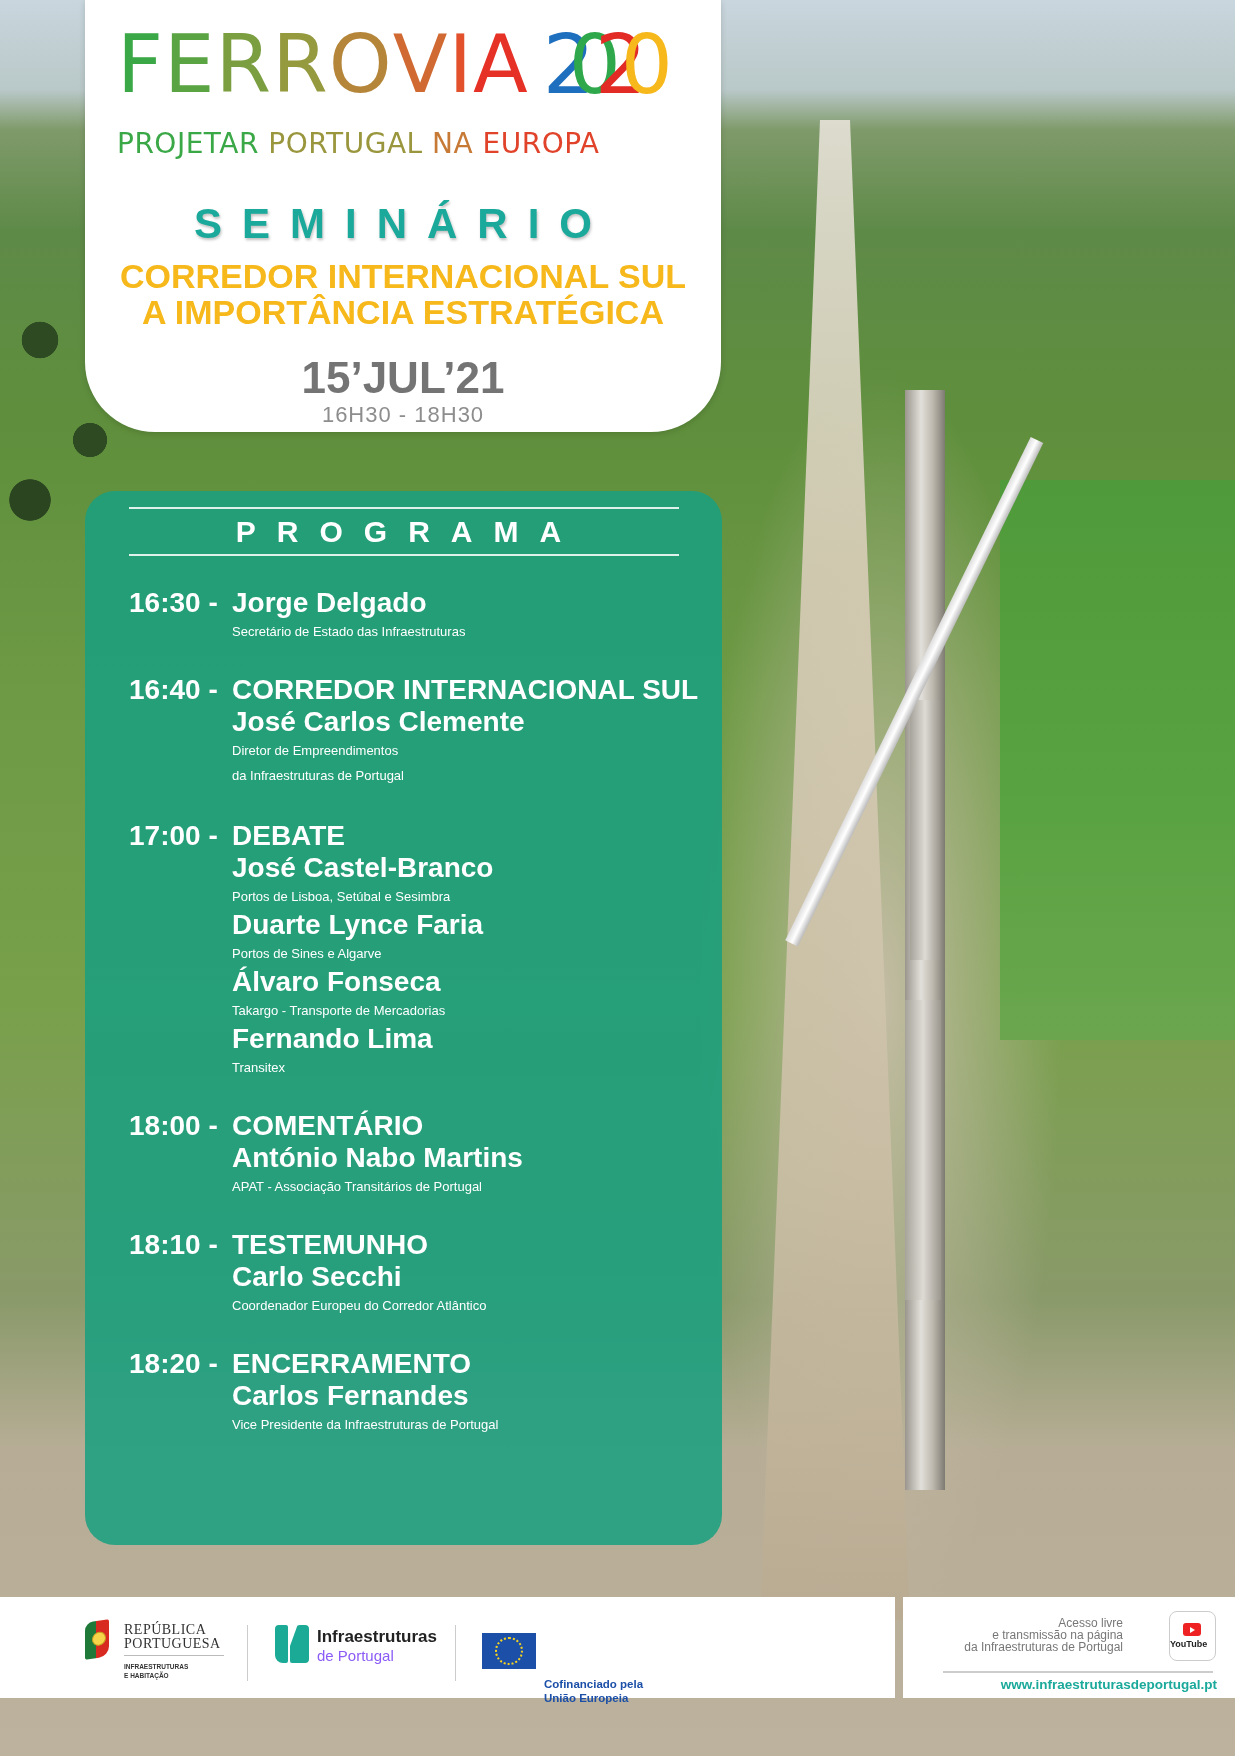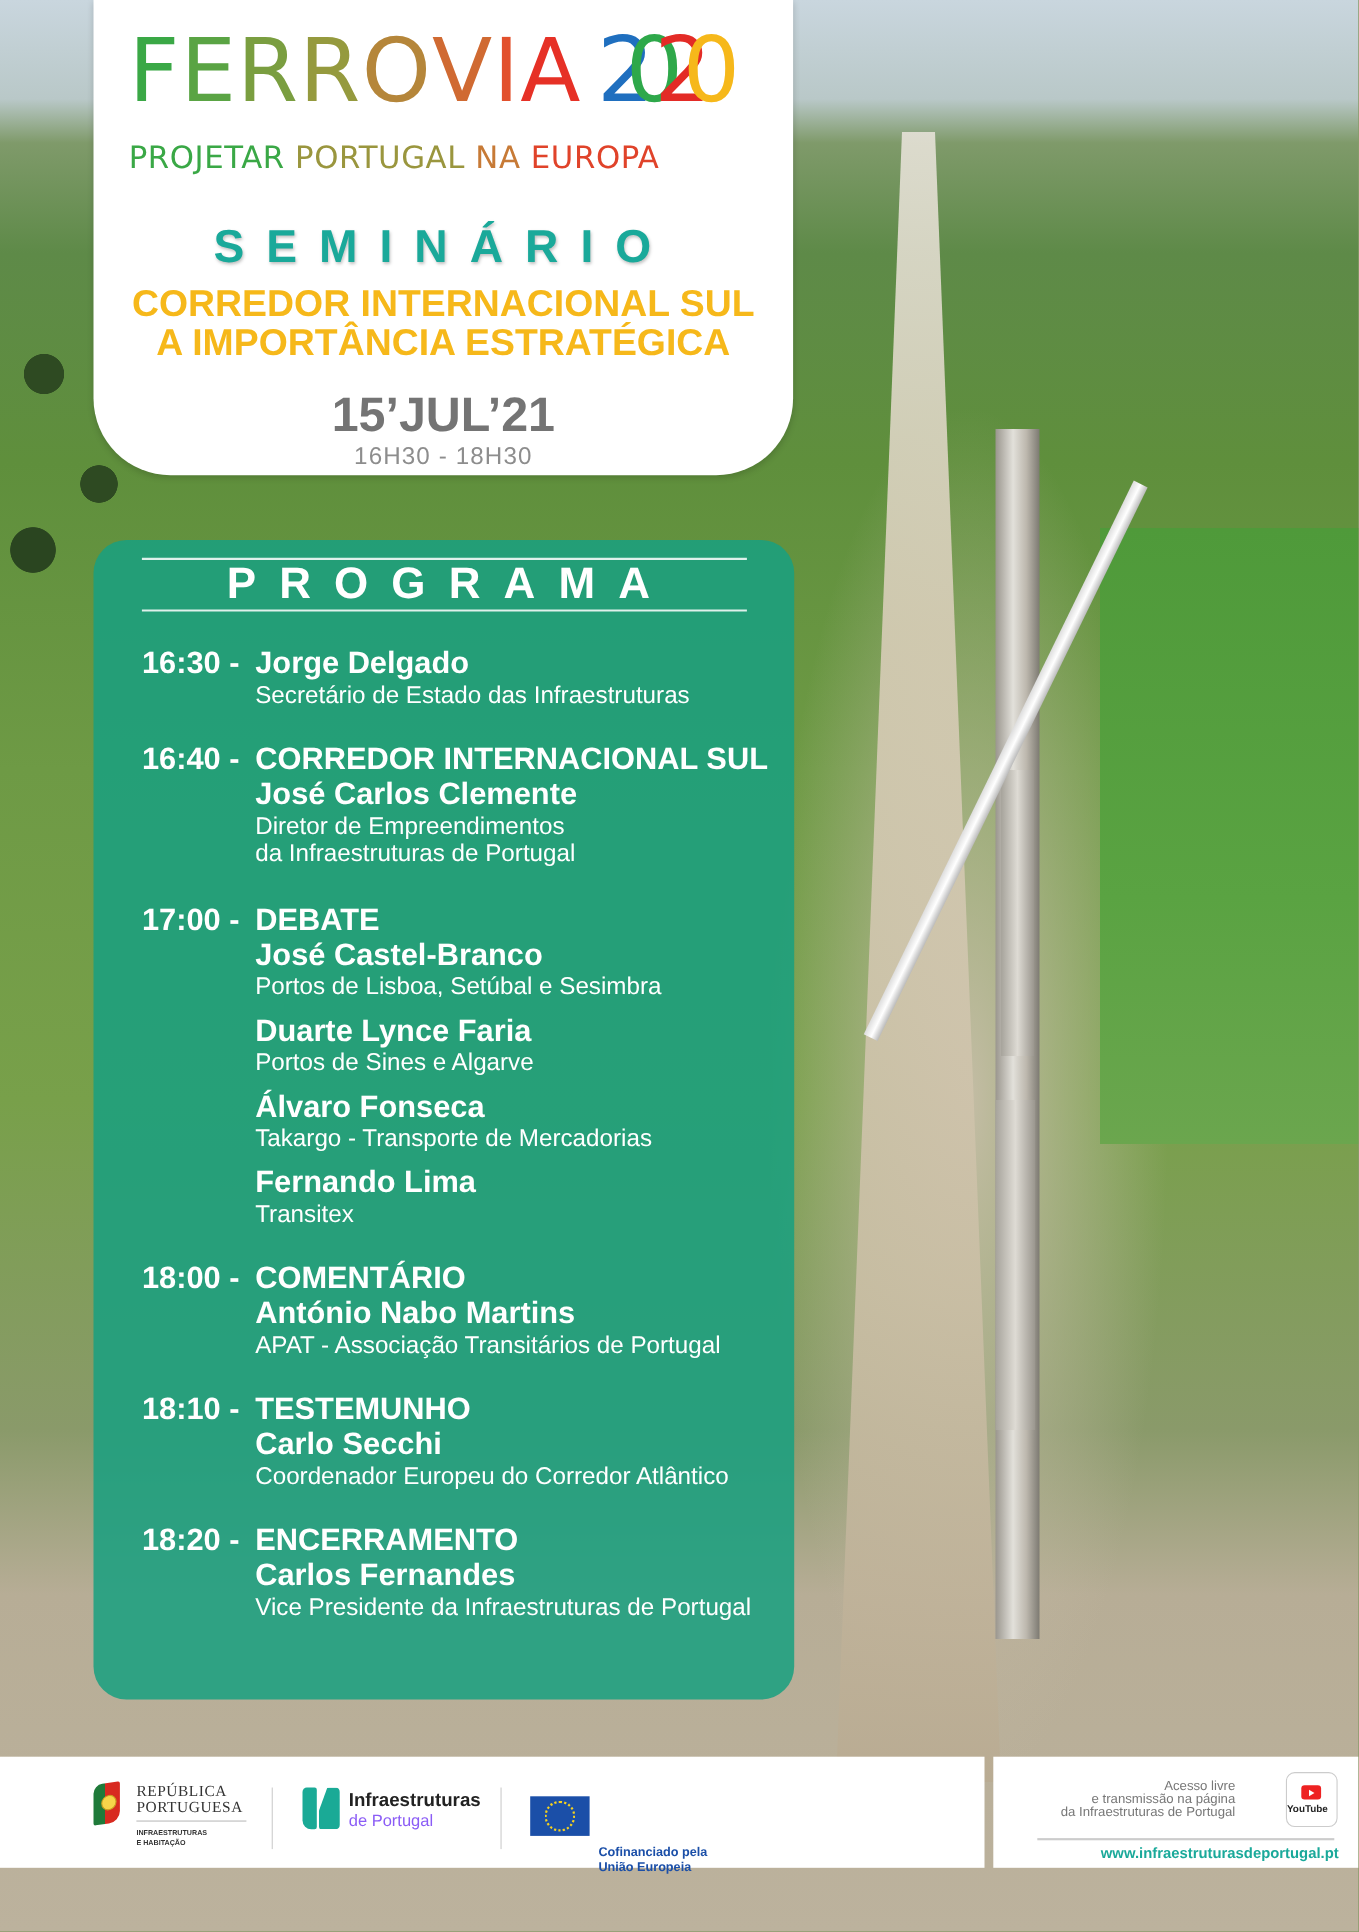--- a/index.html
+++ b/index.html
@@ -90,33 +90,33 @@
   }
 
   
   .program-panel {
     position: absolute; left: 85px; top: 491px; width: 637px; height: 1054px;
     background: rgba(24,160,128,0.86); border-radius: 30px;
   }
   .program-header {
     position: absolute; left: 44px; top: 16px; width: 540px; height: 45px;
     border-top: 2px solid rgba(255,255,255,0.85); border-bottom: 2px solid rgba(255,255,255,0.85);
-    text-align: center; color: #fff; font-size: 40px; font-weight: 700; letter-spacing: 21px;
+    text-align: center; color: #fff; font-size: 30px; font-weight: 700; letter-spacing: 21px;
     line-height: 45px; padding-left: 10px;
   }
   .agenda { position: absolute; left: 44px; top: 96px; width: 600px; color: #fff; }
   .agenda-item { position: relative; padding-left: 103px; }
   .agenda-time {
     position: absolute; left: 0; top: 0; font-size: 28px; font-weight: 700; line-height: 32px;
     white-space: nowrap;
   }
   .agenda-title { font-size: 28px; font-weight: 700; line-height: 32px; white-space: nowrap; }
   .speaker-name { font-size: 28px; font-weight: 700; line-height: 32px; white-space: nowrap; }
-  .speaker-role { font-size: 22px; line-height: 25px; white-space: nowrap; }
-  .speaker + .speaker { margin-top: 12px; }
+  .speaker-role { font-size: 13px; line-height: 25px; white-space: nowrap; }
+  .speaker + .speaker { }
 
   
   .footer-bar {
     position: absolute; left: 0; top: 1597px; width: 895px; height: 101px; background: #fff;
   }
   .footer-right {
     position: absolute; left: 903px; top: 1597px; width: 332px; height: 101px; background: #fff;
   }
   .rep-logo { position: absolute; left: 85px; top: 24px; width: 140px; height: 60px; }
   .rep-flag {

